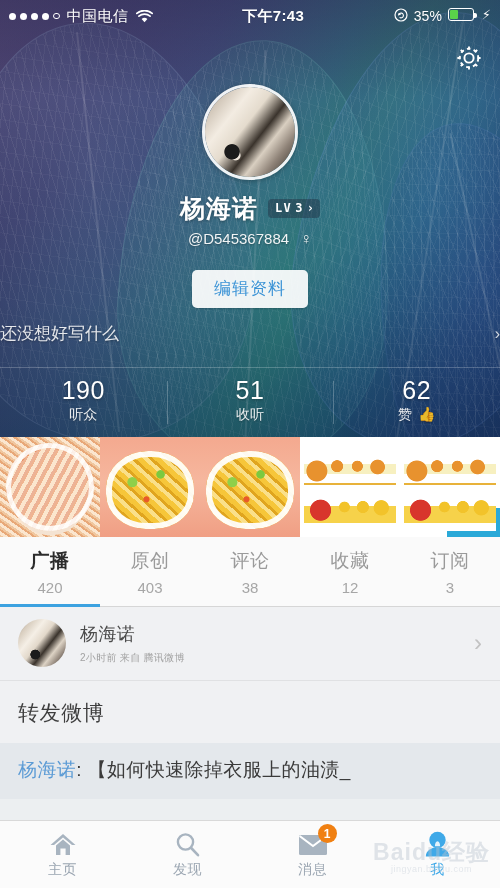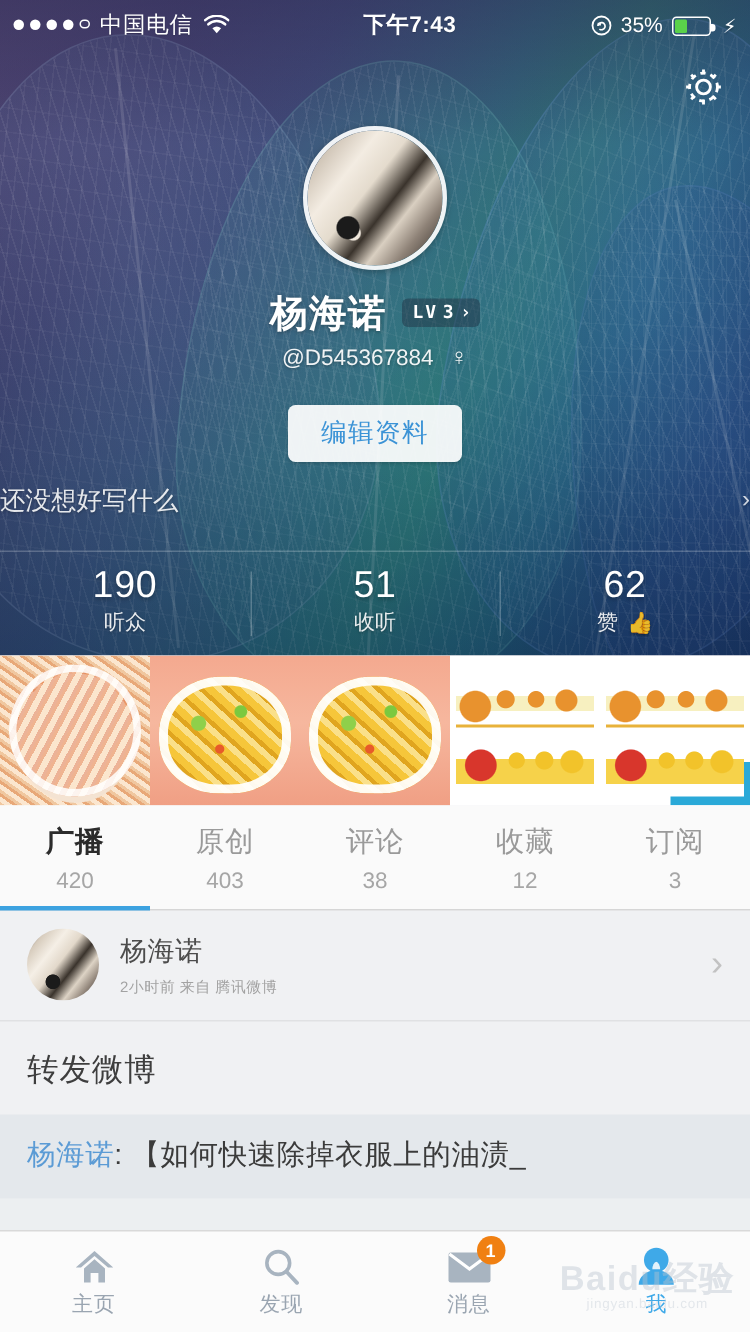--- a/index.html
+++ b/index.html
@@ -88,21 +88,21 @@
     text-shadow: 0 1px 1px rgba(0,0,0,.18);
   }
   .sb-left { display: flex; align-items: center; gap: 7px; flex: 0 0 auto; }
   .dots { display: flex; gap: 4px; align-items: center; }
   .dot { width: 7px; height: 7px; border-radius: 50%; background: #fff; }
   .dot.empty { background: transparent; border: 1.2px solid #fff; width: 6.5px; height: 6.5px; }
   .carrier { font-size: 15px; letter-spacing: .5px; }
   .wifi { position: relative; width: 17px; height: 13px; }
   .wifi svg { display:block; }
   .sb-center { flex: 1 1 auto; text-align: center; font-size: 15px; font-weight: 600; letter-spacing: .3px; }
-  .sb-right { display: flex; align-items: flex-end; gap: 6px; flex: 0 0 auto; }
+  .sb-right { display: flex; align-items: flex-start; gap: 6px; flex: 0 0 auto; }
   .lockrot { width: 14px; height: 14px; }
   .batt-pct { font-size: 14px; }
   .battery { position: relative; width: 26px; height: 13px; border: 1.3px solid #fff; border-radius: 3px; }
   .battery i { position: absolute; left: 1px; top: 1px; bottom: 1px; width: 34%; background: #5ad24a; border-radius: 1px; display:block; }
   .battery::after { content:""; position:absolute; right:-4px; top: 3.5px; width: 2.5px; height: 5px; background: #fff; border-radius: 0 2px 2px 0; }
   .bolt { font-size: 13px; line-height: 1; margin-left: 2px; }
 
   
   .gear {
     position: absolute; right: 14px; top: 41px; z-index: 7;
@@ -188,21 +188,21 @@
   .stat + .stat::before {
     content: ""; position: absolute; left: 0; top: 4px; bottom: 4px;
     width: 1px; background: rgba(255,255,255,.24);
   }
   .stat-num {
     color: #fff; font-size: 25px; font-weight: 400; letter-spacing: .5px;
     text-shadow: 0 1px 3px rgba(0,0,0,.3); line-height: 1.06;
   }
   .stat-lbl {
     color: rgba(255,255,255,.9); font-size: 14px; margin-top: 2px;
-    display: flex; align-items: center; justify-content: center; gap: 6px;
+    display: flex; justify-content: center; gap: 6px;
     text-shadow: 0 1px 2px rgba(0,0,0,.3);
   }
   .thumb-ico { font-size: 14px; }
 
   
   .photostrip {
     position: relative;
     display: flex; width: 500px; height: 100px;
     background: #fff;
     overflow: hidden;

